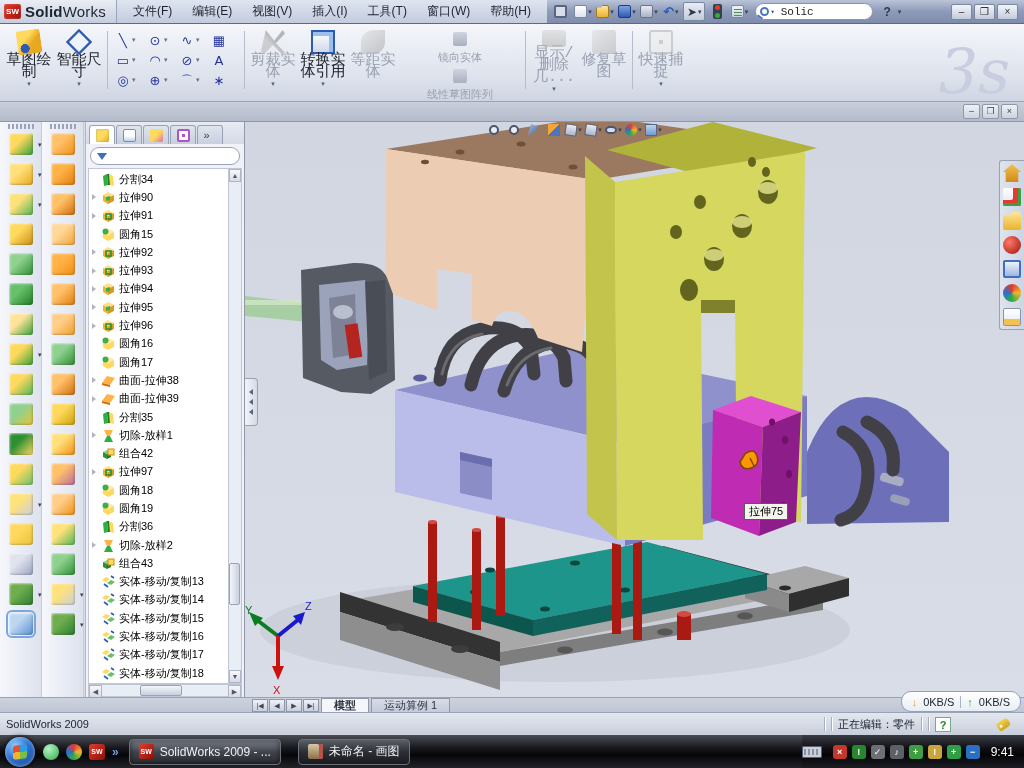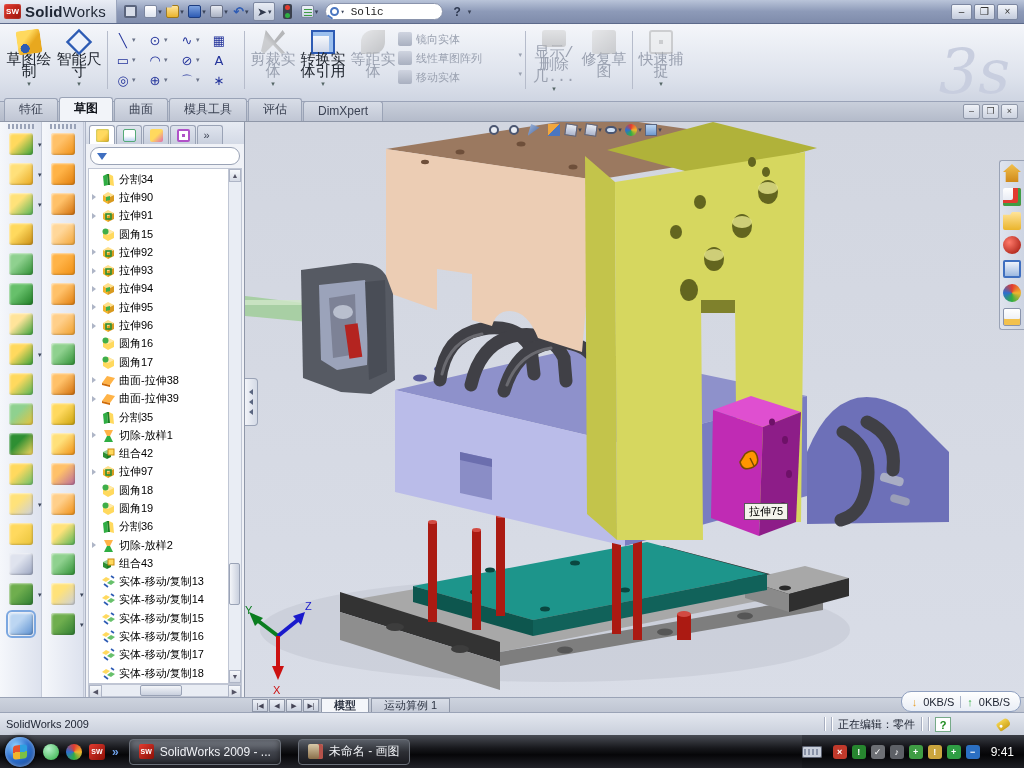--- a/index.html
+++ b/index.html
@@ -55,21 +55,21 @@
   radial-gradient(circle at 30% 75%, #2d5bb4 0 18%, transparent 19%),
   linear-gradient(135deg,#ffd95e 35%,#e8a81f 60%); border-radius:3px; transform:rotate(-8deg);}
 .ric-dim { border:3px solid #2d5bb4; transform:rotate(45deg) scale(.78); background:#eef2fa;}
 .ric-trim { background:linear-gradient(45deg,#aab2c2 40%,#7d8598 60%); clip-path:polygon(20% 0,55% 45%,90% 0,100% 15%,62% 55%,100% 95%,85% 100%,50% 62%,12% 100%,0 88%);}
 .ric-convert { background:linear-gradient(#fff,#cfd8ea); border:2px solid #2d5bb4; box-shadow:inset -4px 4px #9cc0ee;}
 .ric-offset { background:linear-gradient(135deg,#d8dce6,#9aa2b4); border-radius:50% 0 50% 0;}
 .ric-rapid { background:
   radial-gradient(circle at 70% 30%, #ffd24a 0 25%, transparent 26%),
   linear-gradient(160deg,#3b58c4 30%,#28bb3e 70%); border-radius:3px;}
 .rstack { display:flex; flex-direction:column; justify-content:flex-start; padding-top:5px; gap:4px; width:124px;}
-.rrow { display:flex; align-items:flex-start; gap:4px; }
+.rrow { display:flex; align-items:center; gap:4px;flex-direction:column; }
 .rrow .sic { width:14px; height:14px; flex:none; background:linear-gradient(#cfd4e0,#a9b0c0); border-radius:2px;}
 .rrow .slb { font-size:11px; color:#9aa1b0; white-space:nowrap;}
 .rrow .rcaret { margin-left:auto; font-size:7px; color:#9aa1b0;}
 #sketch-grid { display:flex; flex-direction:column; justify-content:center; gap:3px; padding:0 2px;}
 .sg-row { display:flex; gap:2px; }
 .sg-cell { display:flex; align-items:center; width:30px; height:17px; border-radius:2px; padding-left:2px;}
 .sg-g { color:#23339b; font-size:13px; line-height:15px; width:16px; text-align:center; font-family:"DejaVu Sans",sans-serif;}
 .sg-cell .caret{ color:#6a7288; }
 #watermark { position:absolute; right:14px; top:18px; font-family:"DejaVu Serif",serif; font-style:italic;
   font-size:62px; color:#c8cedf; line-height:60px; user-select:none;}
@@ -202,20 +202,29 @@
 #clock { color:#fff; font-size:12px; margin-left:6px; text-shadow:0 1px 2px #000;}
 </style>
 </head>
 <body>
 
 <div id="titlebar">
   <div id="logo">
     <div id="logo-badge">SW</div>
     <div id="logo-text"><span class="b">Solid</span><span>Works</span></div>
   </div>
+  <div id="menubar">
+      <span class="mi">文件(F)</span>
+      <span class="mi">编辑(E)</span>
+      <span class="mi">视图(V)</span>
+      <span class="mi">插入(I)</span>
+      <span class="mi">工具(T)</span>
+      <span class="mi">窗口(W)</span>
+      <span class="mi">帮助(H)</span>
+    </div>
   <div id="tb-icons">
     <div class="tbtn">
         <span class="gl gl-pin"></span>
       </div>
     <div class="tbtn">
         <span class="gl gl-new"></span>
         <span class="caret">▾</span>
       </div>
     <div class="tbtn">
         <span class="gl" style="background:linear-gradient(#ffe49a,#eab42c);border:1px solid #a07818;clip-path:polygon(0 20%,40% 20%,50% 0,100% 0,100% 100%,0 100%)"></span>
@@ -371,28 +380,20 @@
   <div class="rsep"></div>
   <div class="rbig dis">
     <div class="ric" style="border:2px solid #a9b0c0;border-radius:3px;background:radial-gradient(circle,#a9b0c0 0 15%,#e8ecf4 16%)"></div>
     <div class="rlb">快速捕捉</div>
     <div class="rcaret">▾</div>
   </div>
   <div id="watermark">3s</div>
 </div>
 
 <div id="tabrow">
-  <span id="ctabs" style="display:flex;align-items:flex-end">
-      <div class="ctab">特征</div>
-      <div class="ctab active">草图</div>
-      <div class="ctab">曲面</div>
-      <div class="ctab">模具工具</div>
-      <div class="ctab">评估</div>
-      <div class="ctab">DimXpert</div>
-    </span>
   <div class="doc-btns">
       <span class="wb">–</span>
       <span class="wb">❐</span>
       <span class="wb">×</span>
     </div>
 </div>
 
 <div id="main">
 
   <div id="leftbars">

